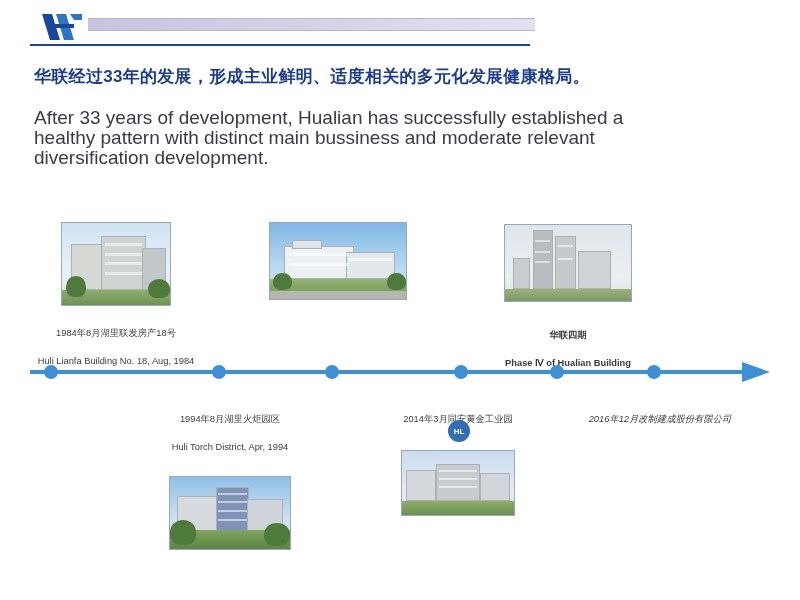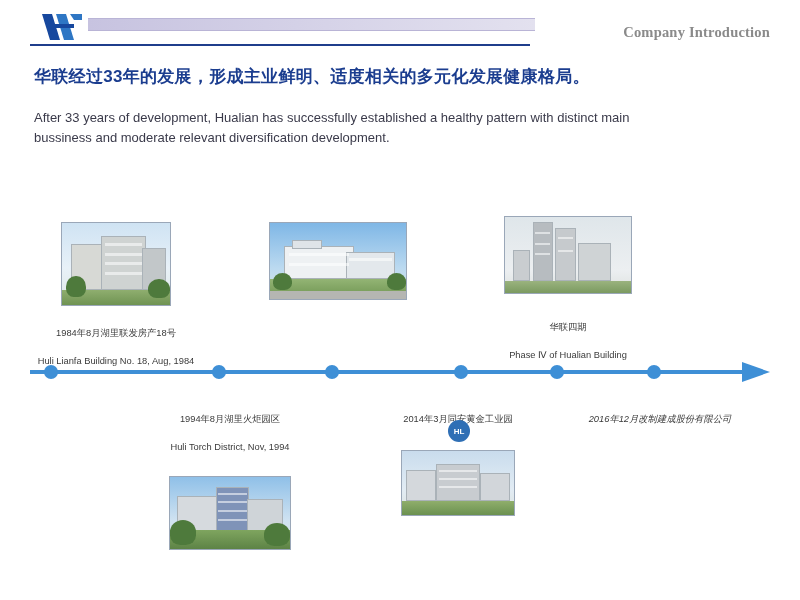--- a/index.html
+++ b/index.html
@@ -66,21 +66,21 @@
     font-size: 17px;
     font-weight: bold;
     color: #1b3d8f;
     letter-spacing: 0.3px;
   }
   .headline-en {
     position: absolute;
     left: 34px;
     top: 108px;
     width: 640px;
-    font-size: 13px;
+    font-size: 19px;
     line-height: 20px;
     color: #3a3a4a;
   }
 
   
   .timeline-axis {
     position: absolute;
     left: 30px;
     top: 365px;
     width: 740px;
@@ -184,21 +184,20 @@
   <div class="header-bar"></div>
   <div class="header-rule"></div>
 
   <svg class="logo" viewBox="0 0 48 38">
     <path d="M4 6 L14 6 L22 32 L12 32 Z" fill="#17489e"></path>
     <path d="M18 6 L28 6 L36 32 L26 32 Z" fill="#2e76c4"></path>
     <rect x="12" y="16" width="24" height="4" fill="#17489e"></rect>
     <path d="M32 6 L44 6 L44 12 L36 12 Z" fill="#2e76c4"></path>
   </svg>
 
-  <div class="header-title">Company Introduction</div>
 </div>
 
 <div class="headline-cn">华联经过33年的发展，形成主业鲜明、适度相关的多元化发展健康格局。</div>
 <div class="headline-en">After 33 years of development, Hualian has successfully established a healthy pattern with distinct main bussiness and moderate relevant diversification development.</div>
 
 <div class="entry" style="left:28px; top:222px; width:176px;">
   <div class="photo" style="width:110px; height:84px; margin:0 auto;">
     <div class="ph-sky"></div>
     <div class="ph-b" style="left:8%; top:26%; width:30%; height:56%; background:#d7d9d5;"></div>
     <div class="ph-b" style="left:36%; top:16%; width:42%; height:66%; background:#cfd3d2;"></div>
@@ -226,21 +225,21 @@
     <div class="ph-win" style="left:14%; top:40%; width:44%; height:3px;"></div>
     <div class="ph-win" style="left:14%; top:52%; width:44%; height:3px;"></div>
     <div class="ph-win" style="left:58%; top:46%; width:32%; height:3px;"></div>
     <div class="ph-green" style="height:26%; background:linear-gradient(to bottom,#93b474,#6d9350);"></div>
     <div class="ph-road" style="height:10%; background:#b5b6b2;"></div>
     <div class="ph-tree" style="left:2%; bottom:12%; width:14%; height:22%;"></div>
     <div class="ph-tree" style="left:86%; bottom:12%; width:14%; height:22%;"></div>
   </div>
 </div>
 
-<div class="entry" style="left:480px; top:216px; width:176px;">
+<div class="entry" style="left:480px; top:224px; width:176px;font-weight:bold;">
   <div class="photo" style="width:128px; height:78px; margin:0 auto;">
     <div class="ph-sky" style="background:linear-gradient(to bottom,#dfe6ea 0%, #eceff1 70%, #dde1df 100%);"></div>
     <div class="ph-b" style="left:22%; top:6%; width:16%; height:78%; background:#b7bcc0;"></div>
     <div class="ph-b" style="left:40%; top:14%; width:16%; height:70%; background:#c6cacd;"></div>
     <div class="ph-b" style="left:58%; top:34%; width:26%; height:50%; background:#cfd3d5;"></div>
     <div class="ph-b" style="left:6%; top:44%; width:14%; height:40%; background:#c9cdd0;"></div>
     <div class="ph-win" style="left:24%; top:20%; width:12%; height:2px;"></div>
     <div class="ph-win" style="left:24%; top:34%; width:12%; height:2px;"></div>
     <div class="ph-win" style="left:24%; top:48%; width:12%; height:2px;"></div>
     <div class="ph-win" style="left:42%; top:26%; width:12%; height:2px;"></div>
@@ -260,21 +259,21 @@
   <div class="node" style="left:182px;"></div>
   <div class="node" style="left:295px;"></div>
   <div class="node" style="left:424px;"></div>
   <div class="node" style="left:520px;"></div>
   <div class="node" style="left:617px;"></div>
 </div>
 
 <div class="entry" style="left:140px; top:398px; width:180px;">
   <div class="caption">
     <span class="cn">1994年8月湖里火炬园区</span>
-    <span class="en">Huli Torch District, Nov, 1994</span>
+    <span class="en">Huli Torch District, Apr, 1994</span>
   </div>
   <div class="photo" style="width:122px; height:74px; margin:8px auto 0;">
     <div class="ph-sky" style="background:linear-gradient(to bottom,#8fc0e8 0%, #cfe2f1 60%, #dfe7e2 100%);"></div>
     <div class="ph-b" style="left:6%; top:26%; width:34%; height:50%; background:#d6dade;"></div>
     <div class="ph-b" style="left:38%; top:14%; width:28%; height:62%; background:#7f93b8;"></div>
     <div class="ph-b" style="left:64%; top:30%; width:30%; height:46%; background:#cfd4d8;"></div>
     <div class="ph-win" style="left:40%; top:22%; width:24%; height:2px;"></div>
     <div class="ph-win" style="left:40%; top:34%; width:24%; height:2px;"></div>
     <div class="ph-win" style="left:40%; top:46%; width:24%; height:2px;"></div>
     <div class="ph-win" style="left:40%; top:58%; width:24%; height:2px;"></div>

